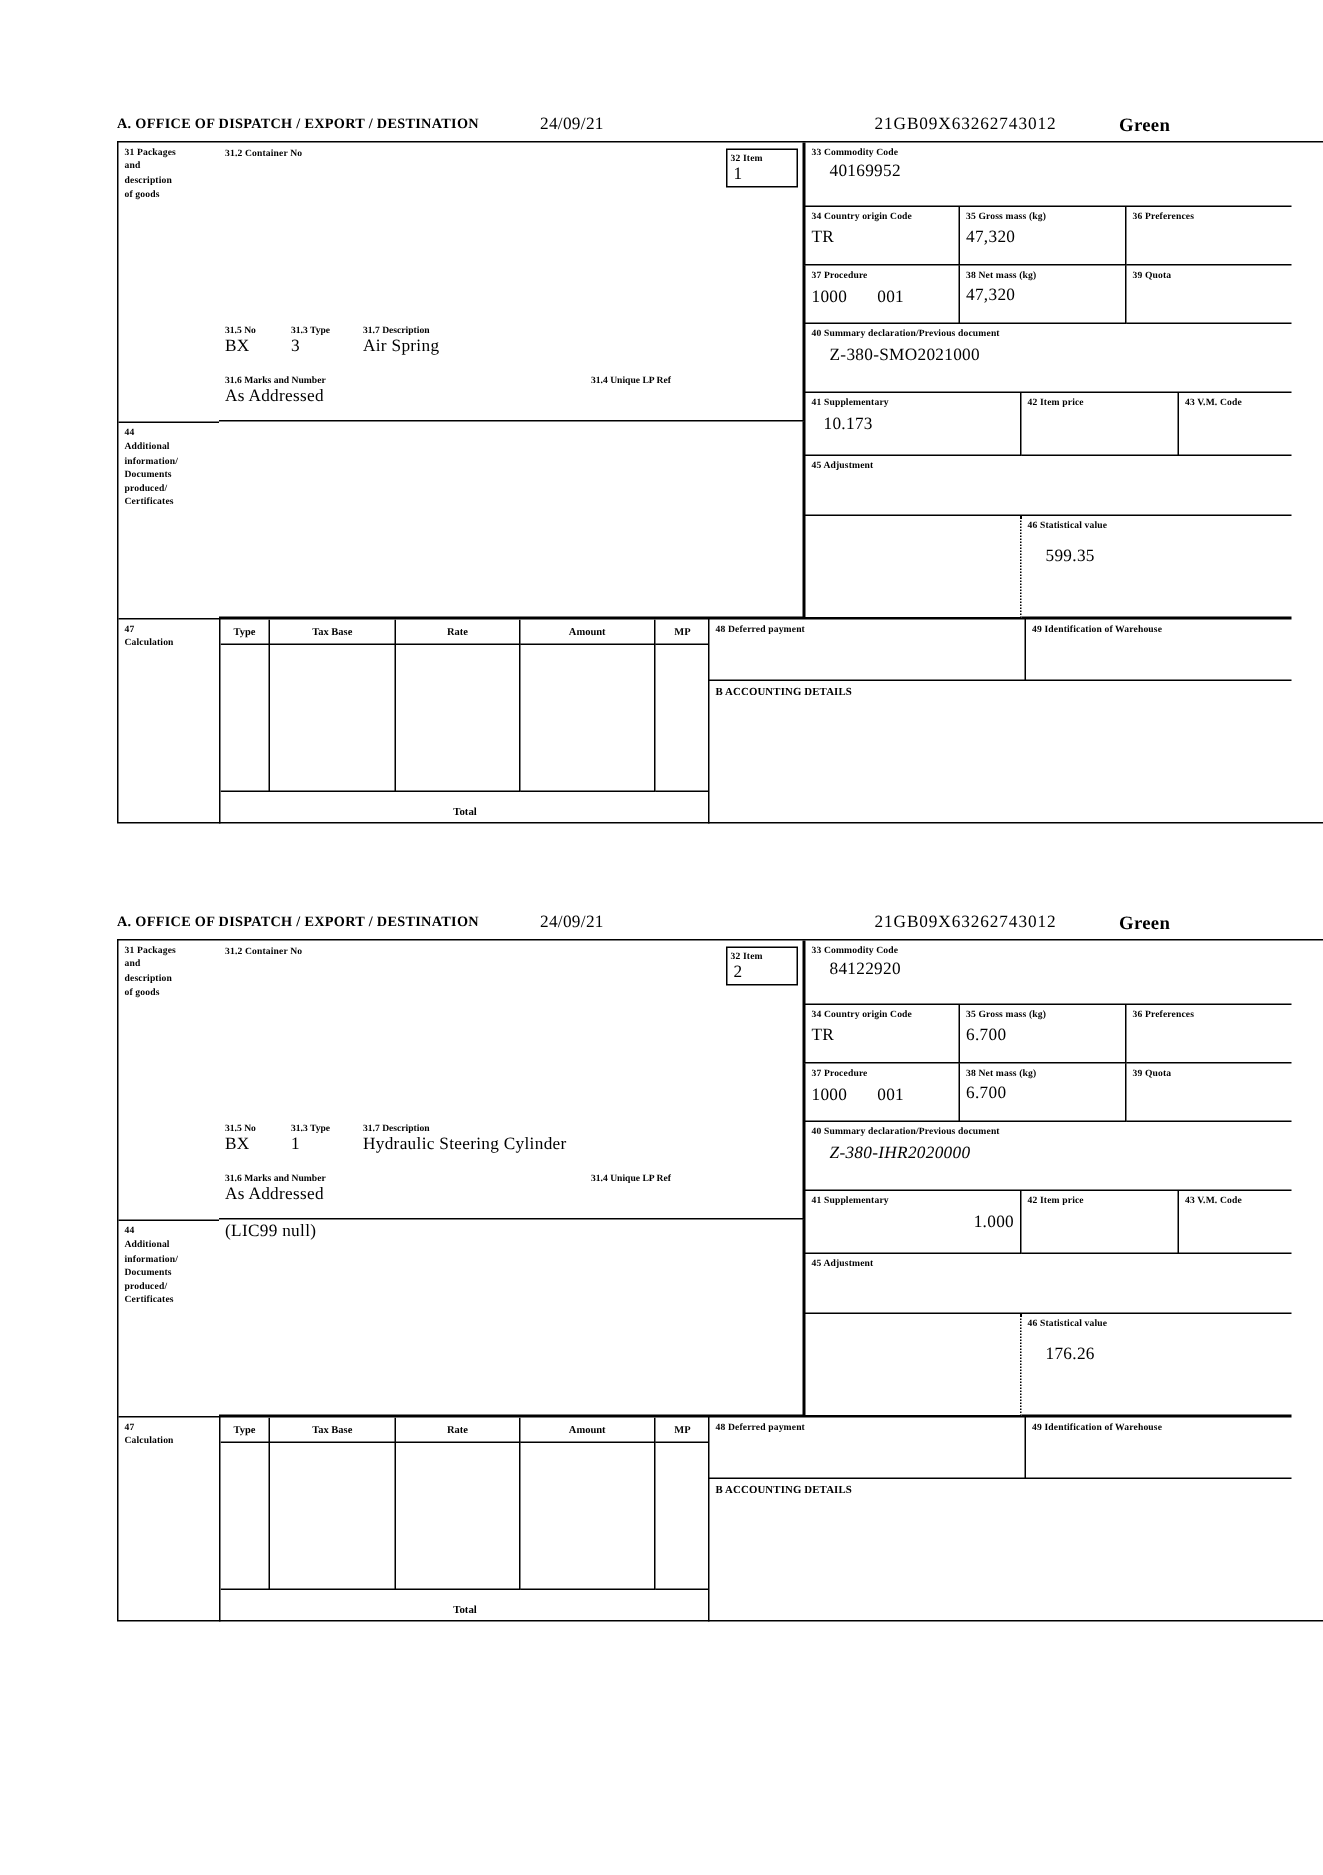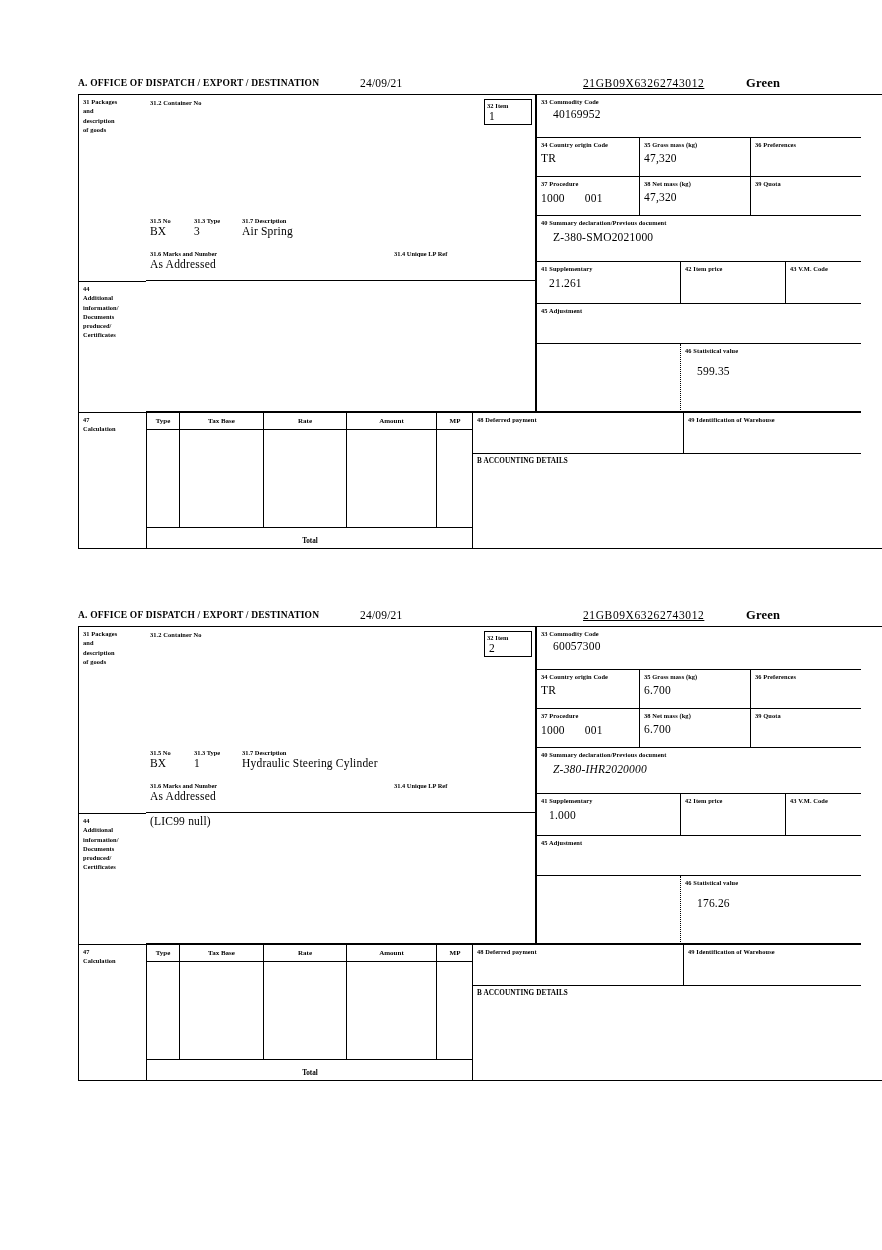--- a/index.html
+++ b/index.html
@@ -48,21 +48,20 @@
     font-size: 11.5px;
     font-weight: normal;
     font-family: "Liberation Serif", serif;
   }
   .form-header .hdr-mrn {
     position: absolute;
     left: 505px;
     top: -1px;
     font-size: 11.5px;
     font-weight: normal;
-    text-decoration: underline;
   }
   .form-header .hdr-lane {
     position: absolute;
     left: 668px;
     top: -2px;
     font-size: 12.5px;
     font-weight: bold;
   }
 
   
@@ -260,21 +259,21 @@
         <div class="val" style="padding-top:3px;"></div>
       </div>
 
       <div class="cell box40 bl bb pad">
         <div class="lbl">40 Summary declaration/Previous document</div>
         <div class="val" style="padding-left:12px;padding-top:4px;">Z-380-SMO2021000</div>
       </div>
 
       <div class="cell box41 bl br bb pad">
         <div class="lbl">41 Supplementary</div>
-        <div class="val" style="padding-left:8px;padding-top:4px;">21.261</div>
+        <div class="val" style="padding-left:8px;padding-top:4px;">10.173</div>
       </div>
       <div class="cell box42 br bb pad">
         <div class="lbl">42 Item price</div>
         <div class="val"></div>
       </div>
       <div class="cell box43 bb pad">
         <div class="lbl">43 V.M. Code</div>
         <div class="val"></div>
       </div>
 
@@ -375,21 +374,21 @@
         <div class="lbl">produced/</div>
         <div class="lbl">Certificates</div>
       </div>
 
       <div class="cell box44-main br bb">
         <div class="val" style="position:absolute;left:4px;top:2px;">(LIC99 null)</div>
       </div>
 
       <div class="cell box33 bl bb pad">
         <div class="lbl">33 Commodity Code</div>
-        <div class="val" style="padding-left:12px;padding-top:2px;">60057300</div>
+        <div class="val" style="padding-left:12px;padding-top:2px;">84122920</div>
       </div>
 
       <div class="cell box34 bl br bb pad">
         <div class="lbl">34 Country origin Code</div>
         <div class="val" style="padding-top:3px;">TR</div>
       </div>
       <div class="cell box35 br bb pad">
         <div class="lbl">35 Gross mass (kg)</div>
         <div class="val" style="padding-top:3px;">6.700</div>
       </div>
@@ -412,21 +411,21 @@
         <div class="val" style="padding-top:3px;"></div>
       </div>
 
       <div class="cell box40 bl bb pad">
         <div class="lbl">40 Summary declaration/Previous document</div>
         <div class="val" style="padding-left:12px;padding-top:4px;font-style:italic;">Z-380-IHR2020000</div>
       </div>
 
       <div class="cell box41 bl br bb pad">
         <div class="lbl">41 Supplementary</div>
-        <div class="val" style="padding-left:8px;padding-top:4px;">1.000</div>
+        <div class="val" style="padding-left:8px;padding-top:4px;text-align:right;">1.000</div>
       </div>
       <div class="cell box42 br bb pad">
         <div class="lbl">42 Item price</div>
         <div class="val"></div>
       </div>
       <div class="cell box43 bb pad">
         <div class="lbl">43 V.M. Code</div>
         <div class="val"></div>
       </div>
 

